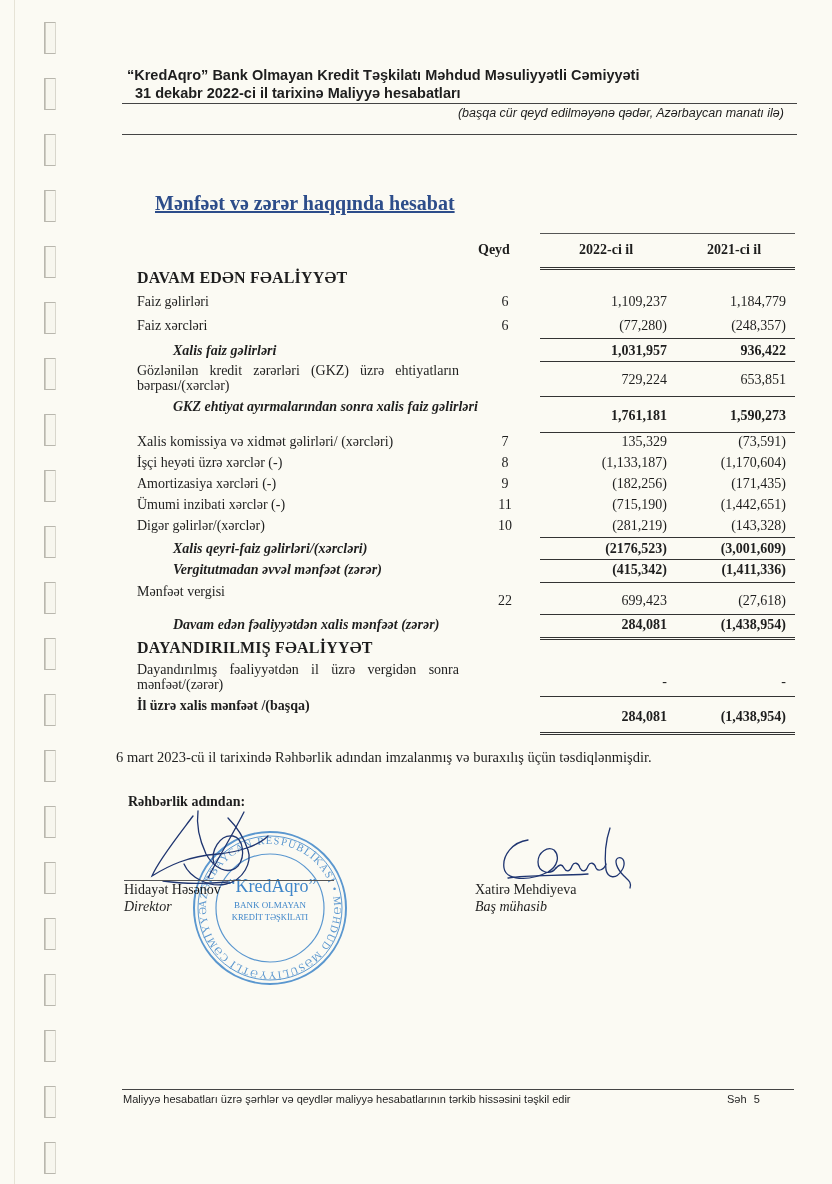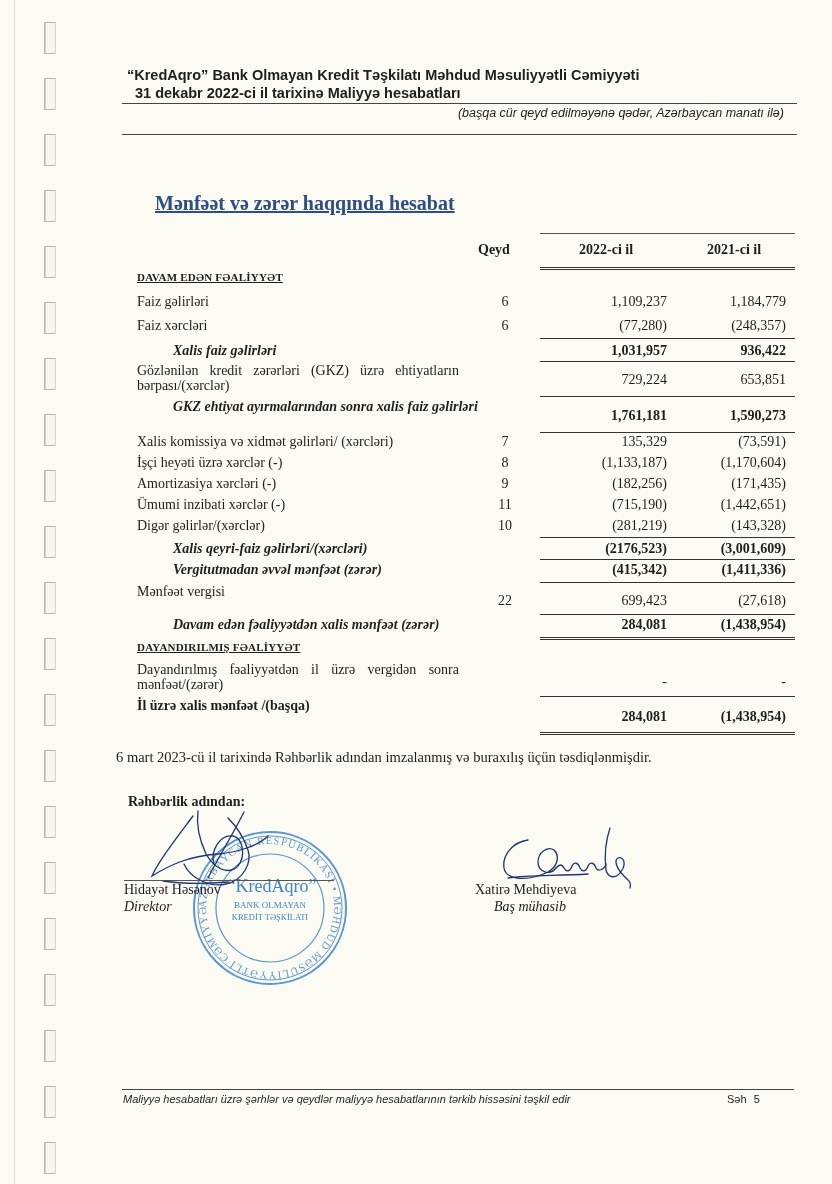--- a/index.html
+++ b/index.html
@@ -43,39 +43,39 @@
   }
 
   .row { position: absolute; left: 137px; width: 660px; font-size: 14px; }
   .lbl { position: absolute; left: 0; top: 0; line-height: 15px; }
   .lbl.wrap { width: 322px; text-align: justify; text-align-last: left; }
   .note { position: absolute; left: 360px; width: 16px; text-align: center; }
   .v1 { position: absolute; right: 130px; text-align: right; }
   .v2 { position: absolute; right: 11px; text-align: center; }
   .it { font-style: italic; margin-left: 36px; }
   .b { font-weight: bold; }
-  .sec { font-weight: bold; text-decoration: underline; font-size: 11px; letter-spacing: 0.2px; }
+  .sec { font-weight: bold; font-size: 16px; letter-spacing: 0.2px; }
 
   .rule { position: absolute; left: 540px; width: 255px; height: 1px; background: #333; }
   .rule.dbl { height: 3px; background: transparent; border-top: 1px solid #333; border-bottom: 1px solid #333; box-sizing: border-box; }
 
   .approval { position: absolute; left: 116px; top: 749px; font-size: 14.5px; }
   .mgmt { position: absolute; left: 128px; top: 794px; font-size: 14px; font-weight: bold; }
 
   .sig-line-l { position: absolute; left: 124px; top: 880px; width: 210px; height: 1px; background: #555; }
   .name-l { position: absolute; left: 124px; top: 882px; font-size: 14px; }
   .role-l { position: absolute; left: 124px; top: 899px; font-size: 14px; font-style: italic; }
   .name-r { position: absolute; left: 475px; top: 882px; font-size: 14px; }
-  .role-r { position: absolute; left: 494px; top: 899px; font-size: 14px; font-style: italic; }
+  .role-r { position: absolute; left: 475px; top: 899px; font-size: 14px; font-style: italic; }
 
   .stamp { position: absolute; left: 180px; top: 828px; width: 180px; height: 160px; }
   .sig { position: absolute; }
 
   .foot-line { position: absolute; left: 122px; top: 1089px; width: 672px; height: 1px; background: #444; }
-  .foot-text { position: absolute; left: 123px; top: 1093px; font-family: "Liberation Sans", sans-serif; font-size: 11px; font-style: italic; }
+  .foot-text { position: absolute; left: 123px; top: 1093px; font-family: "Liberation Sans", sans-serif; font-size: 11px; }
   .foot-page { position: absolute; left: 727px; top: 1093px; font-family: "Liberation Sans", sans-serif; font-size: 11px; word-spacing: 4px; }
 </style>
 </head>
 <body>
 
 <div class="page-edge"></div>
 <div class="holes">
   <div class="hole" style="top:0"></div>
   <div class="hole" style="top:56px"></div>
   <div class="hole" style="top:112px"></div>

